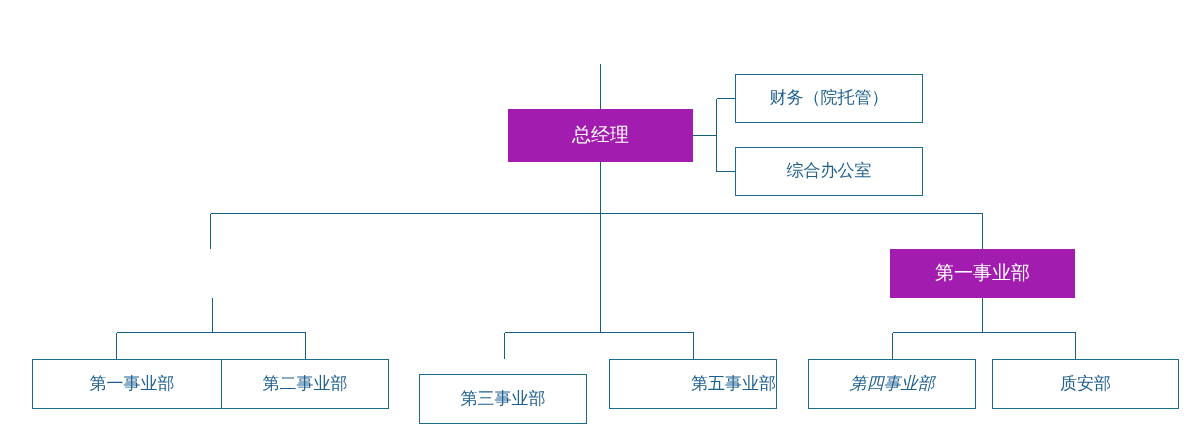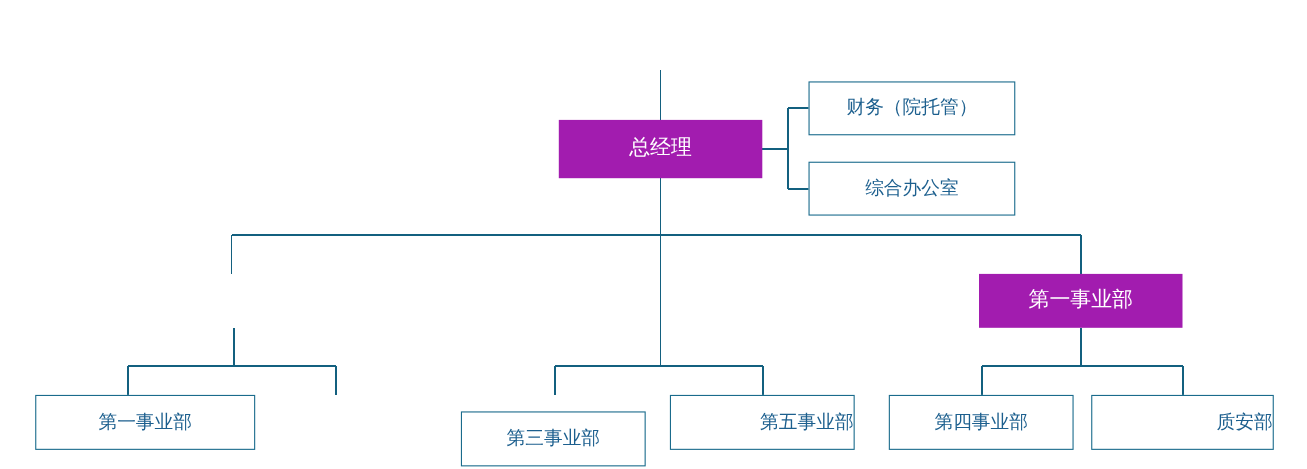--- a/index.html
+++ b/index.html
@@ -109,30 +109,33 @@
 
 
   <div class="node node-exec" style="left:890px; top:249px; width:185px; height:49px;">
     <span class="node-label">第一事业部</span>
   </div>
 
   <div class="node node-plain" style="left:32px; top:359px; width:200px; height:50px;">
     <span class="node-label">第一事业部</span>
   </div>
 
+  <div class="node node-plain" style="left:221px; top:359px; width:168px; height:50px;">
+    <span class="node-label">第二事业部</span>
+  </div>
 
   <div class="node node-plain" style="left:419px; top:374px; width:168px; height:50px;">
     <span class="node-label">第三事业部</span>
   </div>
 
   <div class="node node-plain" style="left:609px; top:359px; width:168px; height:50px;justify-content:flex-end;">
     <span class="node-label">第五事业部</span>
   </div>
 
-  <div class="node node-plain" style="left:808px; top:359px; width:168px; height:50px;">
+  <div class="node node-plain" style="left:808px; top:359px; width:168px; height:50px;font-style:italic;">
     <span class="node-label">第四事业部</span>
   </div>
 
-  <div class="node node-plain" style="left:992px; top:359px; width:166px; height:50px;justify-content:flex-end;">
+  <div class="node node-plain" style="left:992px; top:359px; width:187px; height:50px;">
     <span class="node-label">质安部</span>
   </div>
 
 </div>
 
 </body></html>

